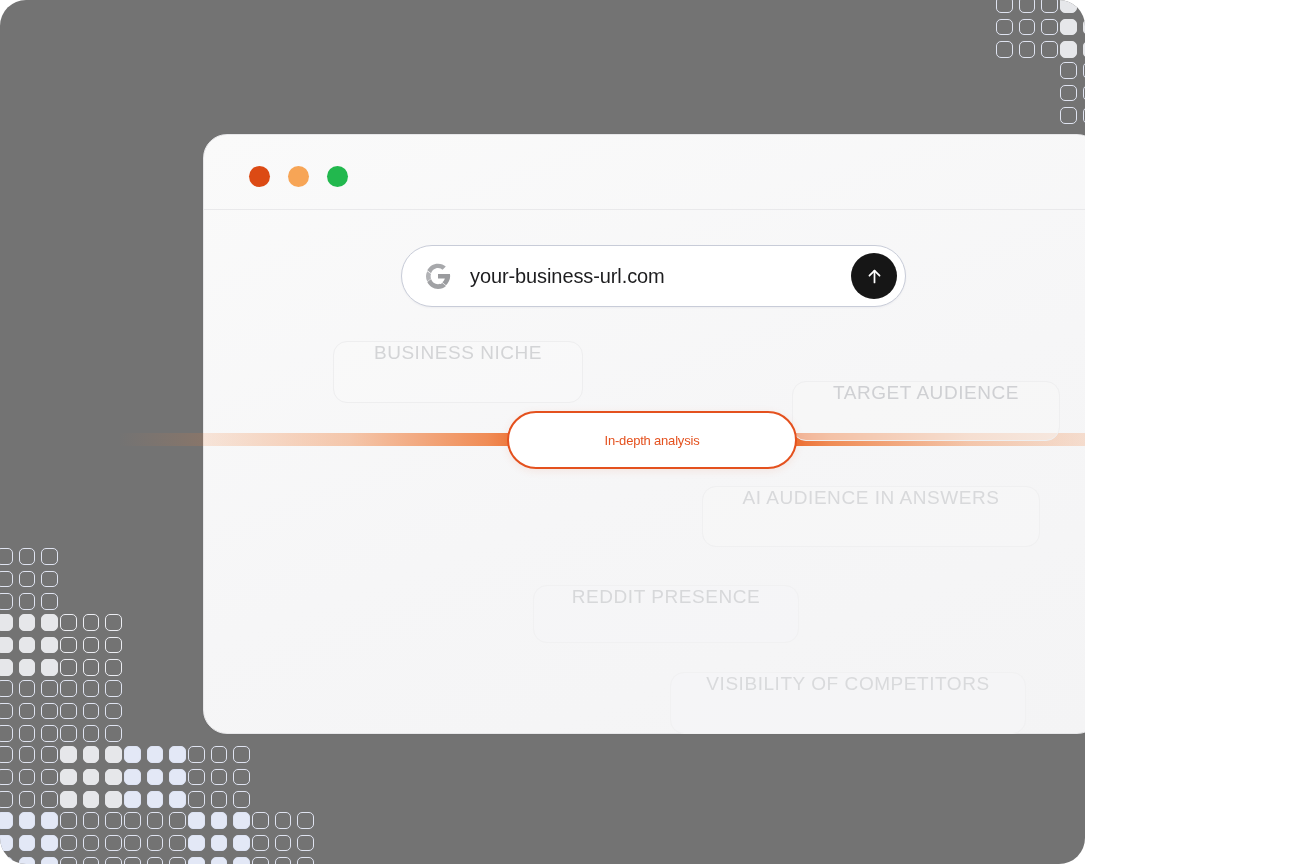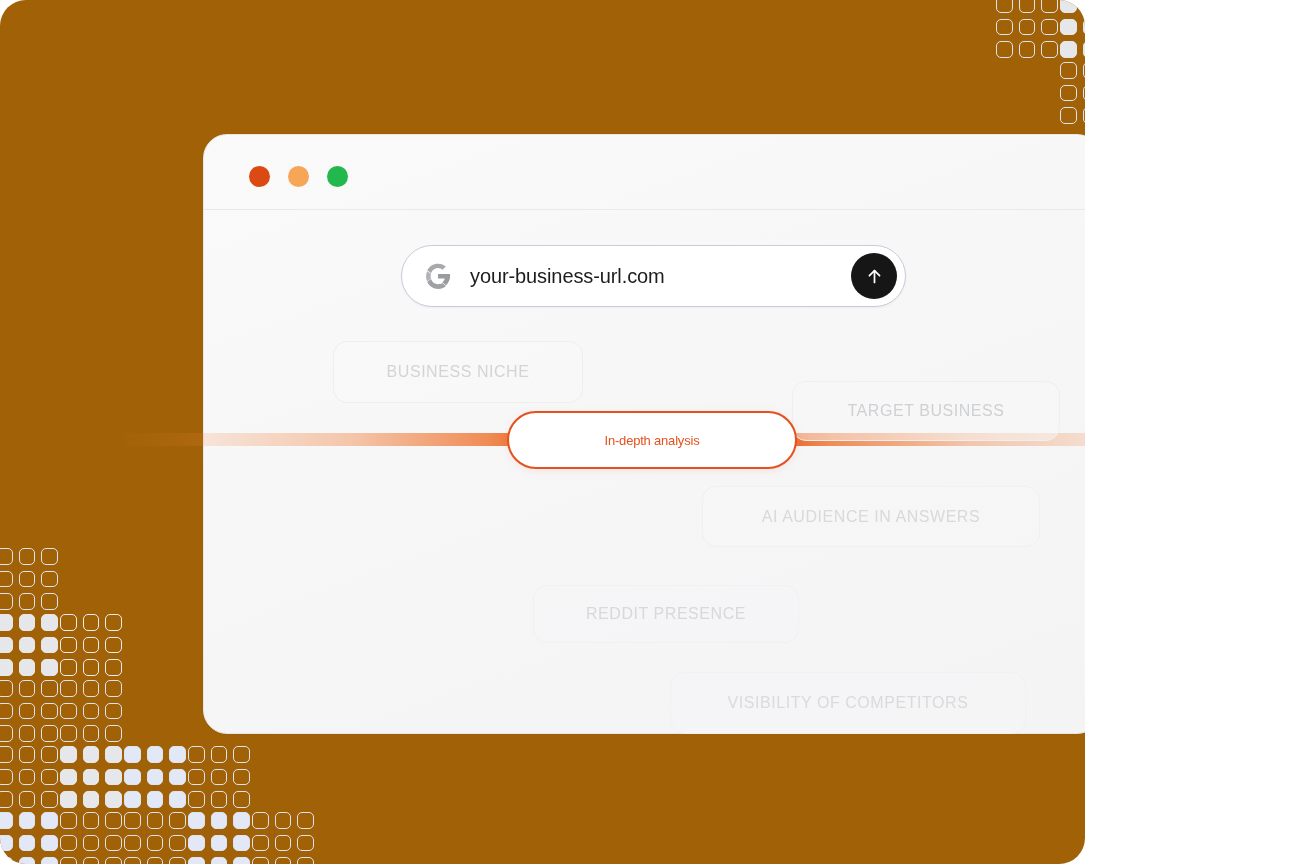--- a/index.html
+++ b/index.html
@@ -5,21 +5,21 @@
   * { margin:0; padding:0; box-sizing:border-box; }
   html, body {
     width:1310px; height:864px;
     font-family:"Liberation Sans", sans-serif;
     background:#ffffff;
     overflow:hidden;
   }
   #stage {
     position:relative;
     width:1085px; height:864px;
-    background:#a16207;
+    background:#737373;
     border-radius:26px;
     overflow:hidden;
   }
 
   
   .deco { position:absolute; pointer-events:none; }
   .blk { position:absolute; display:grid;
          grid-template-columns:repeat(3,1fr);
          grid-template-rows:repeat(3,1fr);
          gap:6px; }
@@ -88,22 +88,22 @@
     display:flex; align-items:center; justify-content:center;
     font-size:13px; color:#e4511e; letter-spacing:-.2px;
     box-shadow:0 2px 9px rgba(228,81,30,.10);
     z-index:6;
   }
 
   
   .card {
     position:absolute;
     border-radius:14px;
-    display:flex; align-items:center;
-    font-size:16px; letter-spacing:.55px;
+    display:flex; 
+    font-size:19px; letter-spacing:.55px;
     white-space:nowrap;
     z-index:3;
   }
   .card span { padding-left:0; }
 
   .c-niche {
     left:333px; top:341px; width:250px; height:62px;
     background:rgba(249,249,250,.55);
     border:1px solid #eeeeef;
     color:#d3d4d6;
@@ -509,21 +509,21 @@
     </div>
   </div>
 
   <div class="line left"></div>
   <div class="line right"></div>
 
   <div class="card c-niche">
     <span>BUSINESS NICHE</span>
   </div>
   <div class="card c-target">
-    <span>TARGET BUSINESS</span>
+    <span>TARGET AUDIENCE</span>
   </div>
   <div class="card c-ai">
     <span>AI AUDIENCE IN ANSWERS</span>
   </div>
   <div class="card c-reddit">
     <span>REDDIT PRESENCE</span>
   </div>
   <div class="card c-vis">
     <span>VISIBILITY OF COMPETITORS</span>
   </div>

